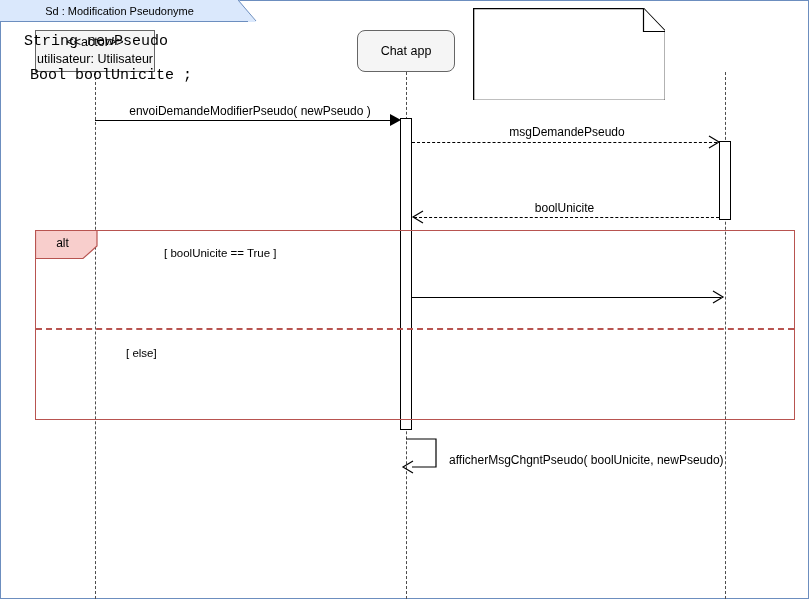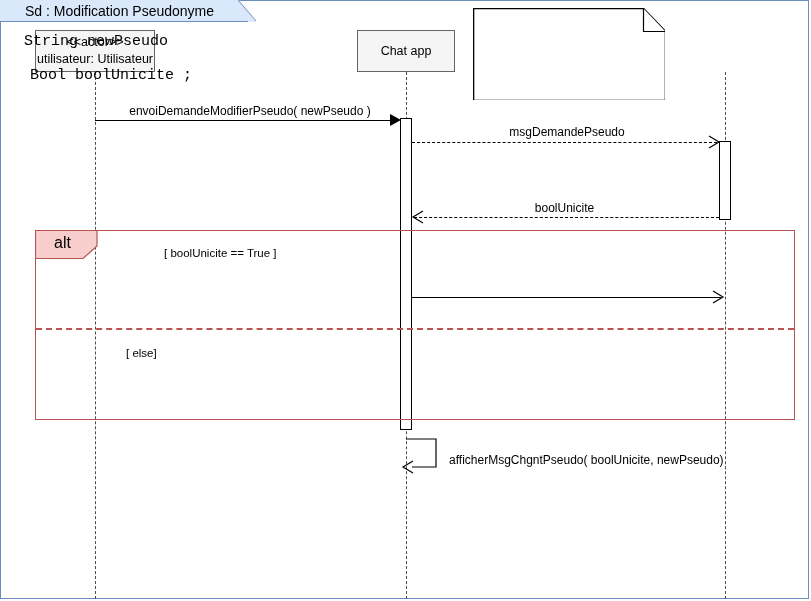--- a/index.html
+++ b/index.html
@@ -55,21 +55,21 @@
     pointer-events: none;
   }
   .sd-tab-label {
     position: absolute;
     left: 0px;
     top: 0px;
     width: 239px;
     height: 22px;
     line-height: 22px;
     text-align: center;
-    font-size: 14px;
+    font-size: 11px;
     color: #000000;
     white-space: nowrap;
   }
   
   .lifeline-box {
     position: absolute;
     background: #f5f5f5;
     border: 1px solid #666666;
     box-sizing: border-box;
     display: flex;
@@ -162,21 +162,21 @@
     pointer-events: none;
   }
   .alt-tab-label {
     position: absolute;
     left: 35px;
     top: 230px;
     width: 55px;
     height: 26px;
     line-height: 26px;
     text-align: center;
-    font-size: 16px;
+    font-size: 12px;
     color: #000000;
   }
   .alt-divider {
     position: absolute;
     left: 36px;
     top: 328px;
     width: 758px;
     height: 0;
     border-top: 2px dashed #b85450;
   }
@@ -205,21 +205,21 @@
   </svg>
   <div class="sd-tab-line"></div>
   <div class="sd-tab-label">Sd :  Modification Pseudonyme</div>
 
   <div class="lifeline-box" style="left:35px; top:30px; width:120px; height:42px;text-align:right;">
     <div>&lt;&lt;actor&gt;&gt;</div>
     <div>utilisateur: Utilisateur</div>
   </div>
   <div class="lifeline-dash" style="left:95px; top:72px; height:527px;"></div>
 
-  <div class="lifeline-box" style="left:357px; top:30px; width:98px; height:42px;">
+  <div class="lifeline-box" style="left:357px; top:30px; width:98px; height:42px;border-radius:8px;">
     <div>Chat app</div>
   </div>
   <div class="lifeline-dash" style="left:406px; top:72px; height:527px;"></div>
 
   <div class="lifeline-dash" style="left:725px; top:72px; height:527px;"></div>
 
   <svg class="note-box" width="193" height="93">
     <path d="M0.5,0.5 L170.5,0.5 L192.5,23.5 L192.5,92.5 L0.5,92.5 Z" fill="#ffffff" stroke="#000000" stroke-width="1.6"></path>
     <path d="M170.5,0.5 L170.5,23.5 L192.5,23.5" fill="#ffffff" stroke="#000000" stroke-width="1.2"></path>
   </svg>

